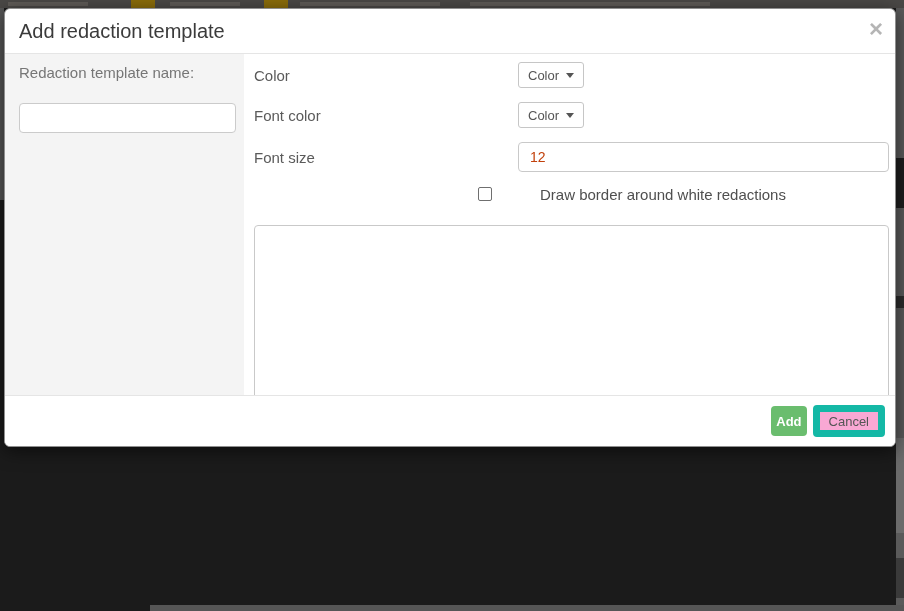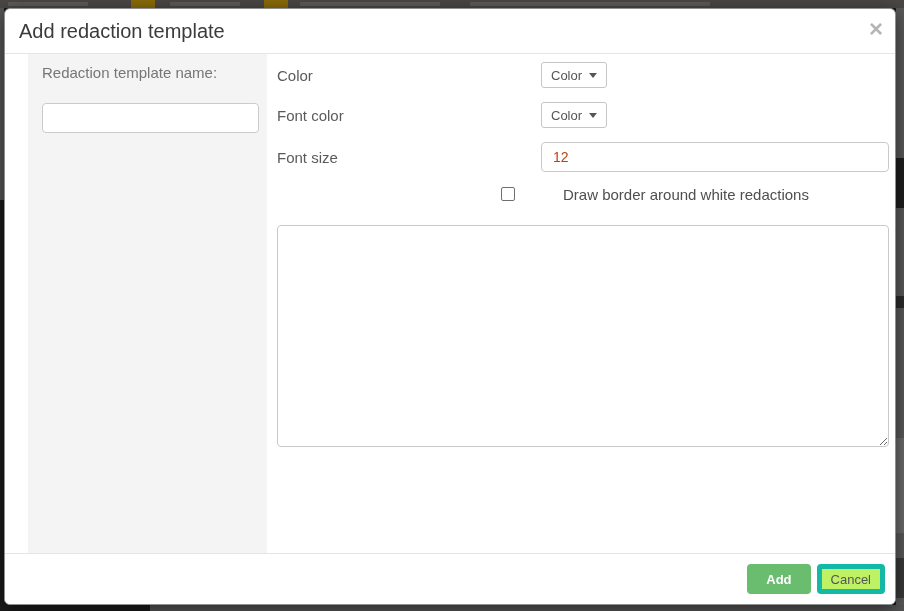--- a/index.html
+++ b/index.html
@@ -16,21 +16,21 @@
   .bg-top .smudge { position: absolute; top: 2px; height: 4px; background: #67625e; opacity: .75; }
   .bg-top .chip { position: absolute; top: 0; height: 8px; width: 24px; }
   .bg-left-top { position: absolute; top: 8px; left: 0; width: 4px; height: 192px; }
   .bg-right { position: absolute; top: 8px; right: 0; width: 8px; height: 597px; }
   .bg-right .patch { position: absolute; left: 0; width: 100%; }
   .bg-bottom-right { position: absolute; bottom: 0; left: 150px; width: 754px; height: 6px; }
 
   
   .modal {
     position: absolute; left: 4px; top: 8px;
-    width: 892px; height: 597px;
+    width: 892px; height: 439px;
     background: #fff;
     border: 1px solid #8f8f8f;
     border-radius: 6px;
     box-shadow: 0 4px 18px rgba(0,0,0,.55);
     display: flex; flex-direction: column;
     overflow: hidden;
   }
   .modal-header {
     flex: 0 0 45px;
     border-bottom: 1px solid #e5e5e5;
@@ -40,21 +40,21 @@
   }
   .modal-title { font-size: 20px; color: #3b3b3b; font-weight: 400; }
   .modal-close {
     position: absolute; right: 12px; top: 8px;
     border: none; background: transparent;
     font-size: 24px; line-height: 1; font-weight: 700;
     color: #b5b5b5; cursor: pointer;
     font-family: "Liberation Sans", sans-serif;
   }
 
-  .modal-content { flex: 1 1 auto; display: flex; min-height: 0; padding-left: 23px; }
+  .modal-content { flex: 1 1 auto; display: flex; min-height: 0; }
 
   
   .sidebar {
     flex: 0 0 239px;
     background: #f4f4f4;
     padding: 10px 8px 0 14px;
   }
   .sidebar-label { font-size: 15px; color: #767676; }
   .sidebar-input {
     margin-top: 22px;
@@ -124,24 +124,24 @@
     background: #fff;
   }
   .btn {
     height: 30px; border-radius: 4px; cursor: pointer;
     font-family: "Liberation Sans", sans-serif;
     display: inline-flex; align-items: center;
   }
   .btn-add {
     border: 1px solid transparent;
     color: #fff; font-weight: 700; font-size: 13px;
-    padding: 0 18px;
+    padding: 0 4px;
   }
   .btn-cancel {
-    background: #bef264; border: 5px solid #14b8a6;
+    background: #f9a8d4; border: 7px solid #14b8a6;
     color: #555; font-size: 13px;
     padding: 9px 9px;
   }
 </style>
 </head>
 <body>
 
 <div class="bg-top" style="background-color: rgb(74, 72, 70);">
   <span class="smudge" style="left:8px; width:80px;"></span>
   <span class="chip" style="left: 131px; background-color: rgb(138, 108, 10);"></span>

